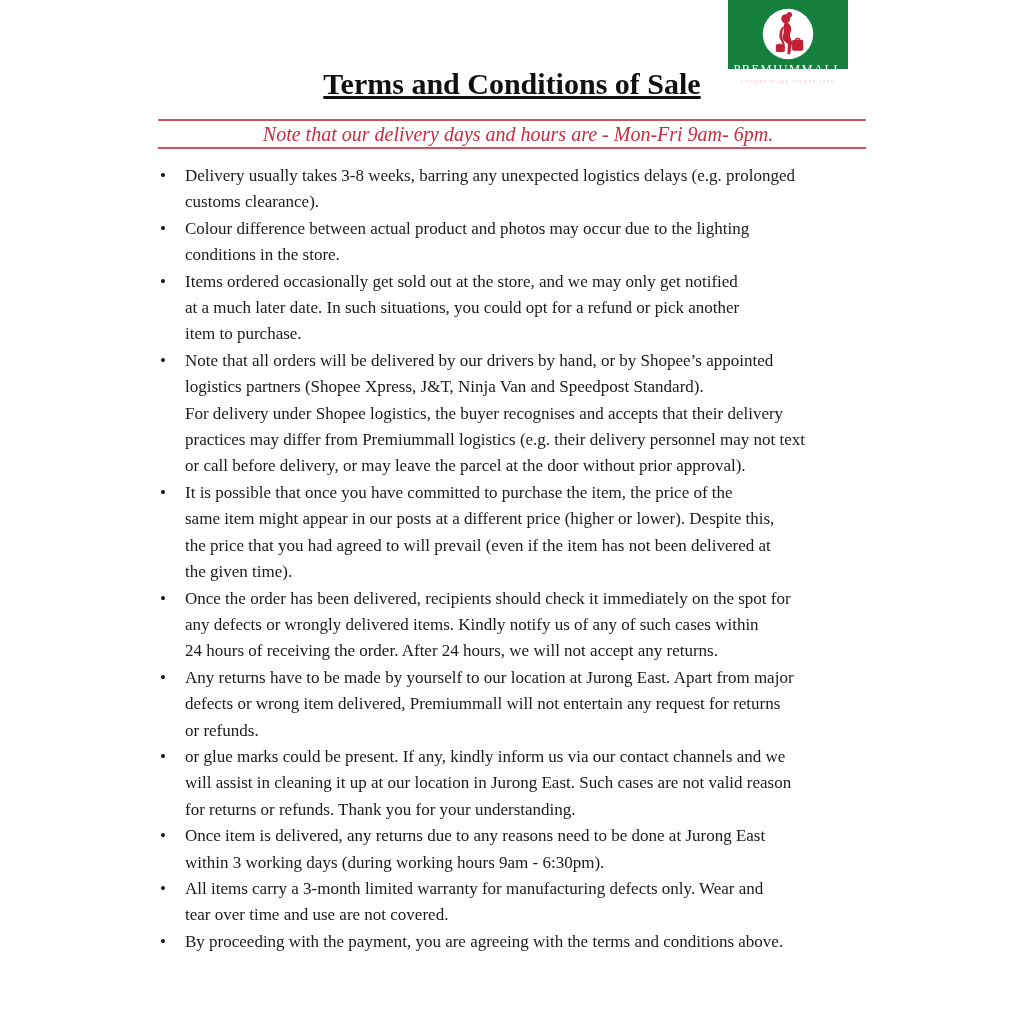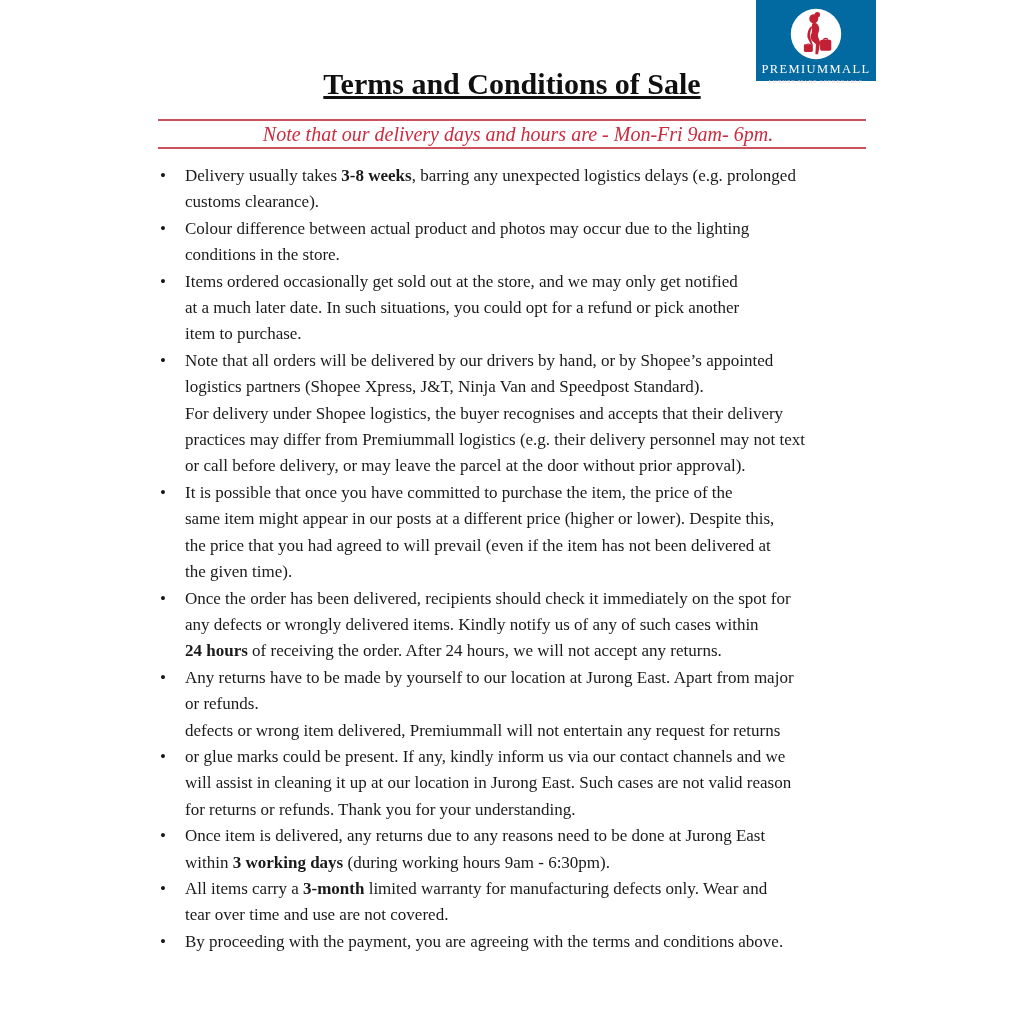--- a/index.html
+++ b/index.html
@@ -6,23 +6,23 @@
   body {
     width: 1024px; height: 1024px;
     font-family: "Liberation Serif", serif;
     color: #1a1a1a;
     overflow: hidden;
   }
   .page { position: relative; width: 1024px; height: 1024px; background: #ffffff; }
 
   
   .logo {
-    position: absolute; left: 756px; top: 0;
-    width: 120px; height: 81px;
-    background: #0369a1;
+    position: absolute; left: 728px; top: 0;
+    width: 120px; height: 69px;
+    background: #15803d;
     text-align: center;
   }
   .logo-circle { margin: 7px auto 0; width: 54px; height: 54px; }
   .logo-circle svg { display: block; }
   .logo-brand {
     color: #ffffff; font-size: 12.5px; line-height: 1;
     letter-spacing: 1.4px; margin-top: 2px;
     font-family: "Liberation Serif", serif;
   }
   .logo-tagline {
@@ -52,21 +52,21 @@
 
   
   .terms {
     position: absolute; top: 163px; left: 158px; width: 714px;
     margin: 0; padding: 0; list-style: none;
     font-size: 17px; line-height: 26.4px; color: #1a1a1a;
   }
   .terms li { position: relative; padding-left: 27px; }
   .terms .bullet { position: absolute; left: 2px; top: 0; }
   .term-line { white-space: nowrap; }
-  .term-line .bold { font-weight: bold; }
+  .term-line .bold { font-weight: normal; }
 </style>
 </head>
 <body>
 
 <div class="page">
 
   <div class="logo">
     <div class="logo-circle">
       <svg width="54" height="54" viewBox="0 0 60 60" xmlns="http://www.w3.org/2000/svg">
         <circle cx="30" cy="30" r="28" fill="#ffffff"></circle>
@@ -133,22 +133,22 @@
       </li>
       <li>
         <span class="bullet">•</span>
         <div class="term-line"><span>Once the order has been delivered, recipients should check it immediately on the spot for</span></div>
         <div class="term-line"><span>any defects or wrongly delivered items. Kindly notify us of any of such cases within</span></div>
         <div class="term-line"><span class="bold">24 hours</span><span> of receiving the order. After 24 hours, we will not accept any returns.</span></div>
       </li>
       <li>
         <span class="bullet">•</span>
         <div class="term-line"><span>Any returns have to be made by yourself to our location at Jurong East. Apart from major</span></div>
+        <div class="term-line"><span>defects or wrong item delivered, Premiummall will not entertain any request for returns</span></div>
         <div class="term-line"><span>or refunds.</span></div>
-        <div class="term-line"><span>defects or wrong item delivered, Premiummall will not entertain any request for returns</span></div>
       </li>
       <li>
         <span class="bullet">•</span>
         <div class="term-line"><span>or glue marks could be present. If any, kindly inform us via our contact channels and we</span></div>
         <div class="term-line"><span>will assist in cleaning it up at our location in Jurong East. Such cases are not valid reason</span></div>
         <div class="term-line"><span>for returns or refunds. Thank you for your understanding.</span></div>
       </li>
       <li>
         <span class="bullet">•</span>
         <div class="term-line"><span>Once item is delivered, any returns due to any reasons need to be done at Jurong East</span></div>

